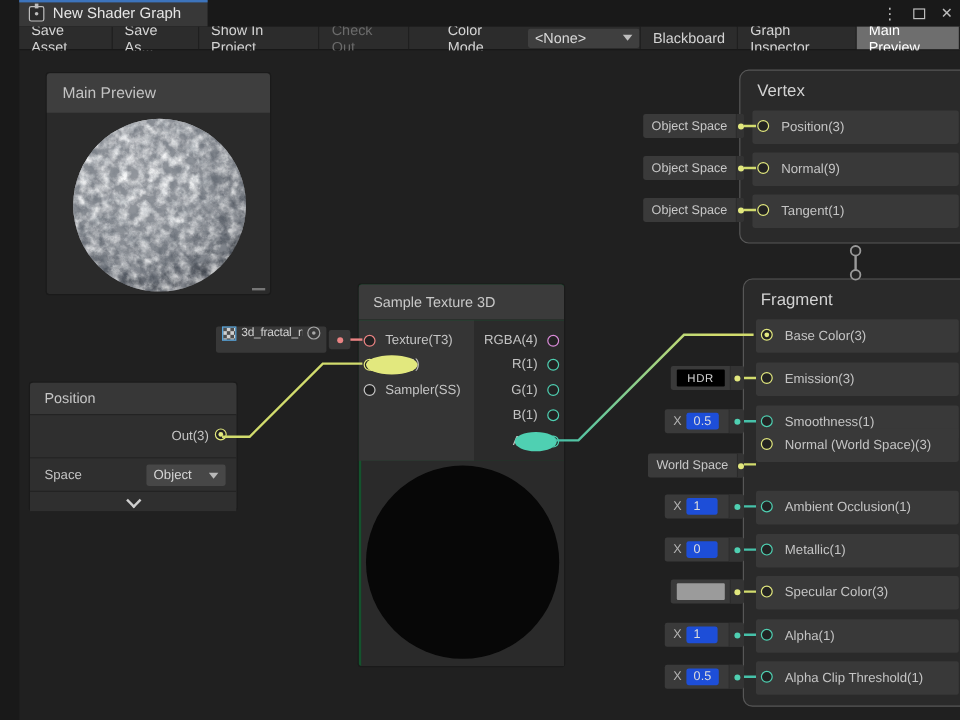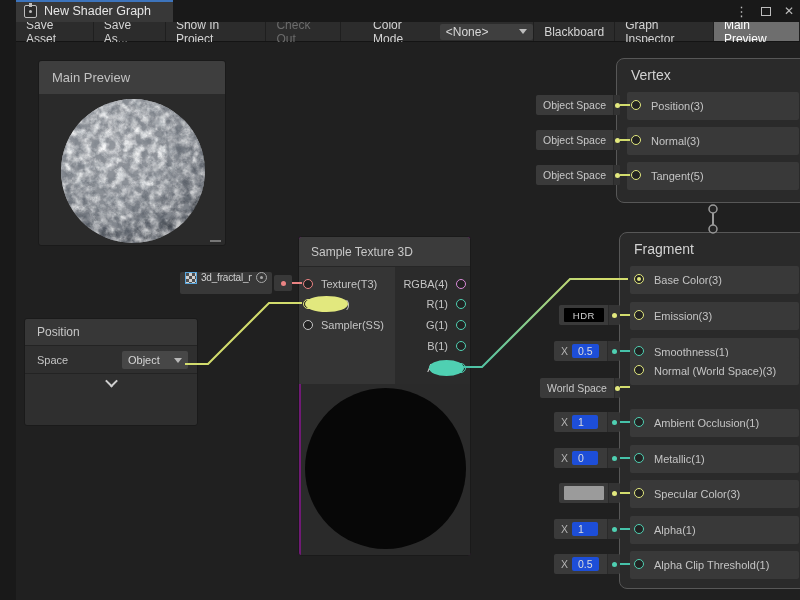--- a/index.html
+++ b/index.html
@@ -182,25 +182,25 @@
     </div>
 
     <div class="node ctxnode" style="left:600px;top:16px;width:193px;height:145px">
       <div class="ntitle-lg">Vertex</div>
       <div class="crow" style="top:33px;width:172px">
         <span class="port vec3"></span>
         <span class="rlabel">Position(3)</span>
       </div>
       <div class="crow" style="top:68px;width:172px">
         <span class="port vec3"></span>
-        <span class="rlabel">Normal(3)</span>
+        <span class="rlabel">Normal(9)</span>
       </div>
       <div class="crow" style="top:103px;width:172px">
         <span class="port vec3"></span>
-        <span class="rlabel">Tangent(5)</span>
+        <span class="rlabel">Tangent(1)</span>
       </div>
     </div>
 
     <div class="wfield" style="left:520px;top:53px;width:84px">
       <span class="blab">Object Space</span>
       <span class="wconn">
           <i class="dot y"></i>
         </span>
     </div>
     <div class="wfield" style="left:520px;top:88px;width:84px">
@@ -303,21 +303,21 @@
         </span>
     </div>
     <div class="wfield" style="left:538px;top:512px;width:66px">
       <span class="xlab">X</span>
       <span class="xval">0.5</span>
       <span class="wconn">
           <i class="dot t"></i>
         </span>
     </div>
 
-    <div class="node" style="left:282px;top:194px;width:173px;height:320px;background:#701a75">
+    <div class="node" style="left:282px;top:194px;width:173px;height:320px;background:#14532d">
       <div class="sthead">
         <span>Sample Texture 3D</span>
       </div>
       <div class="incol"></div>
       <div class="outcol"></div>
       <div class="strow stin" style="top:37px">
         <span class="port tex"></span>
         <span class="rlabel">Texture(T3)</span>
       </div>
       <div class="strow stin" style="top:57px">
@@ -358,20 +358,24 @@
       <span class="texname">3d_fractal_n</span>
       <span class="targ"></span>
     </div>
     <div class="texconn">
         <i class="dot r"></i>
       </div>
 
     <div class="node" style="left:8px;top:276px;width:174px;height:108px;background:#2f2f2f">
       <div class="postitle">
         <span>Position</span>
+      </div>
+      <div class="posrow" style="height:36px">
+        <span class="rlabel" style="position:absolute;right:23px;top:12px">Out(3)</span>
+        <span class="port vec3 connected" style="right:8px;top:11px"></span>
       </div>
       <div class="posrow" style="height:28px">
         <span class="rlabel" style="position:absolute;left:12px;top:8px">Space</span>
         <div class="spacedrop">
           <span>Object</span>
           <span class="tri" style="border-top-color:#b8b8b8"></span>
         </div>
       </div>
       <div class="posrow" style="height:17px;display:flex;align-items:center;justify-content:center">
         <span class="chev"></span>

